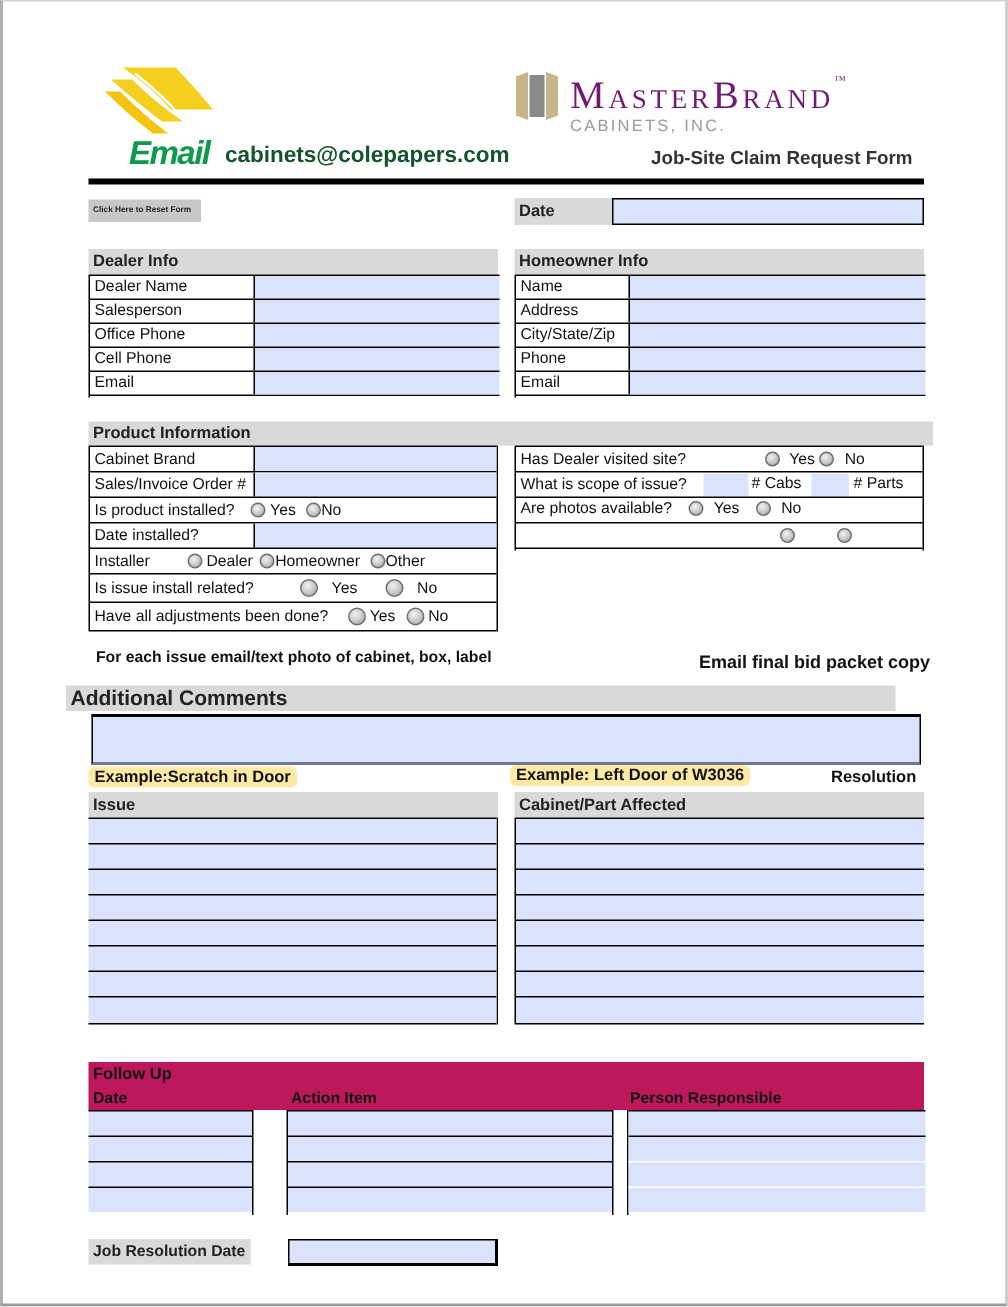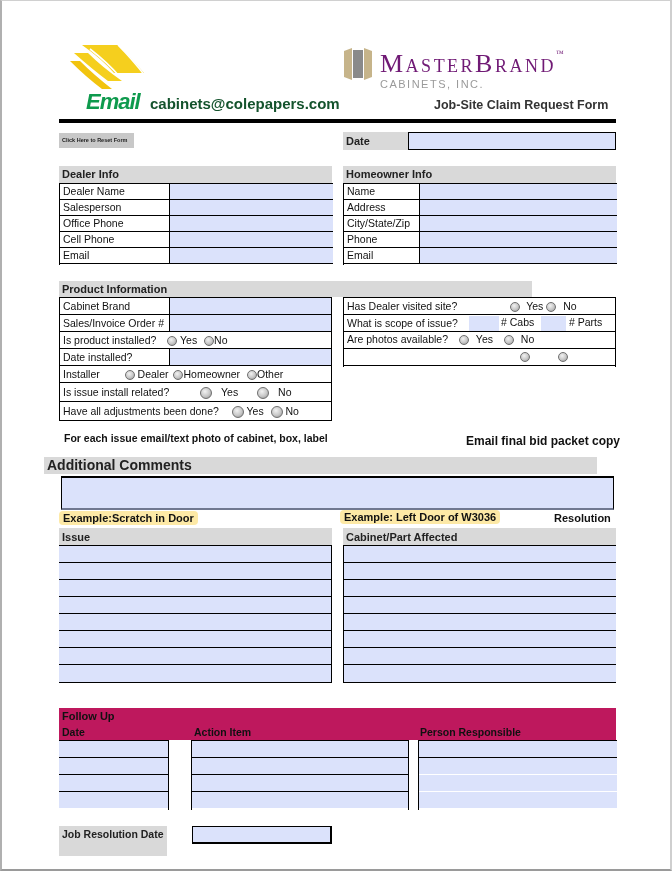--- a/index.html
+++ b/index.html
@@ -98,21 +98,21 @@
     <div class="row" style="left:0;top:48px;width:273px;">
       <div class="cell-lbl">Phone</div>
       <div class="cell-field" style="left:75px;width:198px;"></div>
     </div>
     <div class="row" style="left:0;top:64px;width:273px;border-bottom:1px solid #000;height:17px;">
       <div class="cell-lbl">Email</div>
       <div class="cell-field" style="left:75px;width:198px;"></div>
     </div>
   </div>
 
-  <div class="abs hdr" style="left:57px;top:280px;width:473px;height:16px;line-height:16px;">Product Information</div>
+  <div class="abs hdr" style="left:57px;top:280px;width:563px;height:16px;line-height:16px;">Product Information</div>
 
   <div class="abs" style="left:57px;top:296px;width:273px;height:124px;border-left:1px solid #000;border-right:1px solid #000;">
     <div class="row" style="left:0;top:0;width:271px;height:17px;">
       <div class="cell-lbl" style="line-height:16px;">Cabinet Brand</div>
       <div class="cell-field" style="left:109px;width:162px;"></div>
     </div>
     <div class="row" style="left:0;top:17px;width:271px;height:17px;">
       <div class="cell-lbl" style="line-height:16px;">Sales/Invoice Order #</div>
       <div class="cell-field" style="left:109px;width:162px;"></div>
     </div>
@@ -245,16 +245,16 @@
     <div class="abs field" style="left:0;top:51px;width:216px;height:17px;border-top:1px solid #000;"></div>
   </div>
 
   <div class="abs" style="left:416px;top:739px;width:198px;height:70px;border-left:1px solid #000;">
     <div class="abs field" style="left:0;top:0;width:198px;height:17px;border-top:1px solid #000;"></div>
     <div class="abs field" style="left:0;top:17px;width:198px;height:17px;border-top:1px solid #000;"></div>
     <div class="abs field" style="left:0;top:34px;width:198px;height:17px;border-top:1px solid #fff;"></div>
     <div class="abs field" style="left:0;top:51px;width:198px;height:17px;border-top:1px solid #fff;"></div>
   </div>
 
-  <div class="abs hdr" style="left:57px;top:825px;width:108px;height:30px;line-height:17px;font-size:10.5px;">Job Resolution Date</div>
+  <div class="abs hdr" style="left:57px;top:825px;width:108px;height:17px;line-height:17px;font-size:10.5px;">Job Resolution Date</div>
   <div class="abs field" style="left:190px;top:825px;width:140px;height:18px;border:1px solid #000;border-right-width:2px;border-bottom-width:2px;"></div>
 
 </div>
 
 </body></html>

